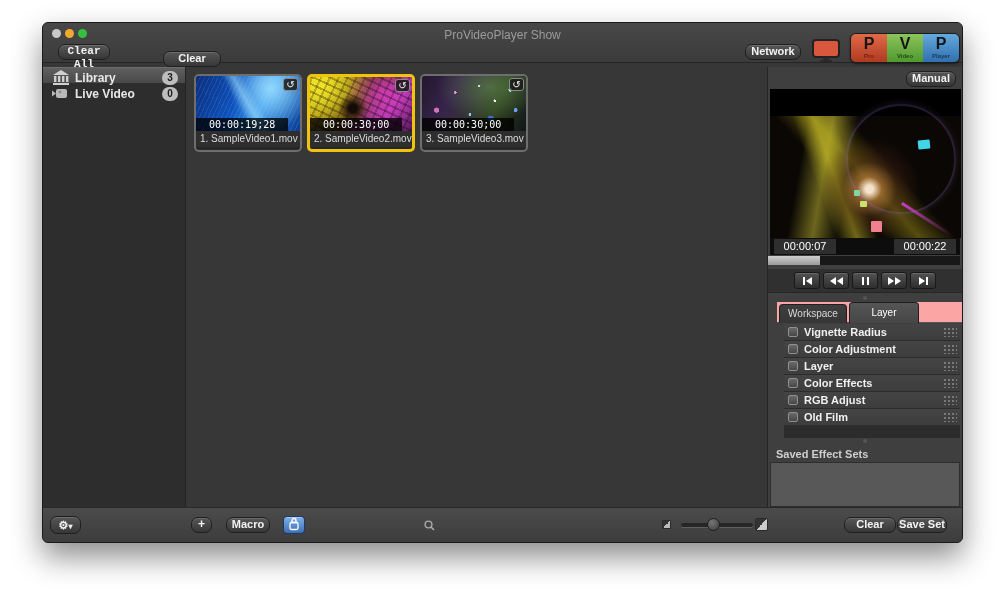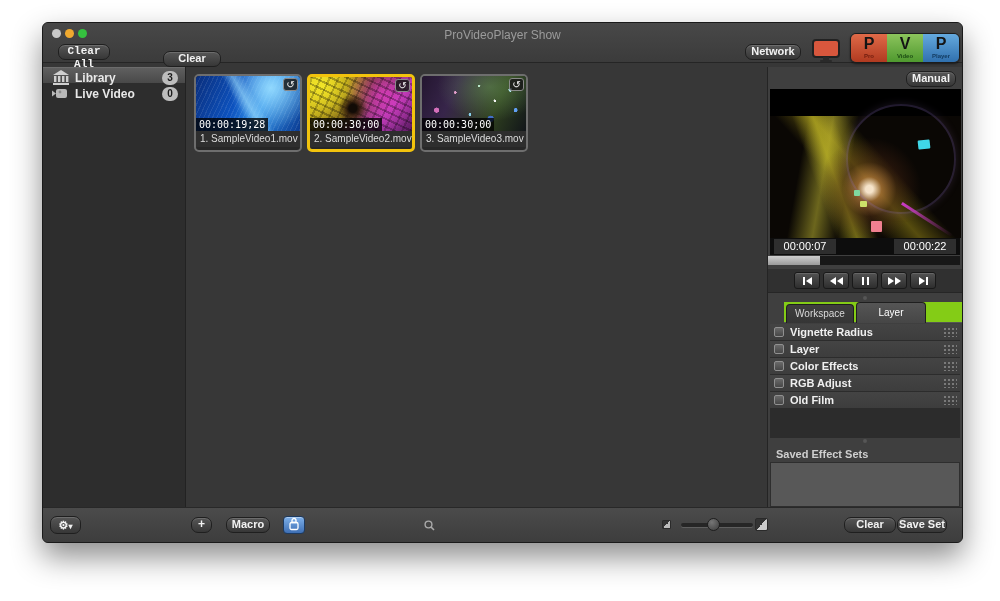--- a/index.html
+++ b/index.html
@@ -70,21 +70,21 @@
     radial-gradient(circle 2px at 70% 45%,rgba(255,255,255,.95) 0 60%,transparent 70%),
     radial-gradient(circle 3px at 90% 62%,rgba(100,165,255,.95) 0 60%,transparent 70%),
     radial-gradient(circle 2px at 32% 30%,rgba(255,175,225,.85) 0 60%,transparent 70%),
     radial-gradient(circle 4px at 14% 62%,rgba(230,120,200,.9) 0 60%,transparent 70%),
     radial-gradient(circle 2px at 55% 18%,rgba(205,255,225,.85) 0 60%,transparent 70%),
     radial-gradient(circle 2px at 46% 70%,rgba(145,225,255,.9) 0 60%,transparent 70%),
     radial-gradient(circle 5px at 66% 78%,rgba(70,125,255,.75) 0 60%,transparent 70%),
     radial-gradient(ellipse at 65% 20%,rgba(110,160,90,.5),transparent 55%),
     linear-gradient(115deg,#241630 0%,#37254a 30%,#2f401f 68%,#12161a 100%);}
   .tc-badge{position:absolute;left:0;bottom:0;background:rgba(0,0,0,.78);color:#fff;
-    font-family:"DejaVu Sans Mono",monospace;font-size:10px;line-height:13px;padding:0 3px;}
+    font-family:"DejaVu Sans Mono",monospace;font-size:10px;line-height:13px;padding:0 13px;}
   .loop{position:absolute;top:2px;right:2px;width:15px;height:13px;background:rgba(25,25,25,.85);
     border:1px solid #8a8a8a;border-radius:3px;color:#f0f0f0;font-size:10px;line-height:11px;text-align:center;
     font-family:"DejaVu Sans",sans-serif;}
   .clip-name{height:16px;line-height:16px;font-size:10px;color:#dcdcdc;padding-left:4px;
     white-space:nowrap;overflow:hidden;background:#2e2e2e;}
 
   
   .rpanel{position:absolute;right:0;top:44px;width:195px;bottom:35px;background:#3f3f3f;
     border-left:1px solid #242424;}
   .b-manual{position:absolute;right:6px;top:4px;width:50px;height:16px;}
@@ -113,26 +113,26 @@
   .transport{position:absolute;left:0;right:0;top:202px;height:24px;background:#303030;
     display:flex;justify-content:center;align-items:center;gap:3px;border-bottom:1px solid #262626;}
   .tbtn{width:26px;height:17px;background:linear-gradient(#525252,#2e2e2e);border:1px solid #191919;
     border-radius:3px;display:flex;align-items:center;justify-content:center;gap:1px;
     box-shadow:inset 0 1px 0 rgba(255,255,255,.12);}
   .tri-l{width:0;height:0;border-top:4px solid transparent;border-bottom:4px solid transparent;border-right:6px solid #fff;}
   .tri-r{width:0;height:0;border-top:4px solid transparent;border-bottom:4px solid transparent;border-left:6px solid #fff;}
   .vbar{width:2px;height:8px;background:#fff;}
   .grip{position:absolute;left:50%;width:4px;height:4px;margin-left:-2px;border-radius:50%;background:#565656;}
   .g1{top:229px;} .g2{top:372px;}
-  .tabs{position:absolute;left:16px;right:0;top:235px;height:21px;background:#84cc16;border-bottom:1px solid #555;}
+  .tabs{position:absolute;left:9px;right:0;top:235px;height:21px;background:#fca5a5;border-bottom:1px solid #555;}
   .tab{position:absolute;top:2px;height:19px;line-height:18px;text-align:center;font-size:10px;color:#d8d8d8;
     border:1px solid #1f1f1f;border-bottom:none;border-radius:4px 4px 0 0;background:linear-gradient(#3f3f3f,#353535);}
   .tab.active{background:linear-gradient(#555,#464646);top:0;height:21px;line-height:20px;color:#fff;}
   .tab-ws{left:2px;width:68px;} .tab-ly{left:72px;width:70px;}
-  .fx-list{position:absolute;left:2px;right:2px;top:257px;height:114px;overflow:hidden;background:#2c2c2c;}
+  .fx-list{position:absolute;left:16px;right:2px;top:257px;height:114px;overflow:hidden;background:#2c2c2c;}
   .fx-row{position:relative;height:16px;margin-bottom:1px;background:linear-gradient(#444,#3d3d3d);
     color:#f0f0f0;font-size:11px;line-height:16px;}
   .fx-cb{position:absolute;left:4px;top:3px;width:10px;height:10px;border:1px solid #909090;
     border-radius:2px;background:linear-gradient(#6a6a6a,#474747);}
   .fx-lab{position:absolute;left:20px;font-weight:bold;}
   .fx-handle{position:absolute;right:3px;top:3px;width:14px;height:10px;
     background-image:radial-gradient(circle 1px,#7a7a7a 0 1px,transparent 1.4px);background-size:4px 4px;}
   .saved-lab{position:absolute;left:8px;top:381px;color:#cfcfcf;font-size:11px;font-weight:bold;}
   .saved-box{position:absolute;left:2px;right:2px;top:395px;bottom:0;background:#585858;border:1px solid #2e2e2e;}
 
@@ -301,20 +301,25 @@
     </div>
 
     <div class="fx-list">
       <div class="fx-row">
         <span class="fx-cb"></span>
         <span class="fx-lab">Vignette Radius</span>
         <span class="fx-handle"></span>
       </div>
       <div class="fx-row">
         <span class="fx-cb"></span>
+        <span class="fx-lab">Color Adjustment</span>
+        <span class="fx-handle"></span>
+      </div>
+      <div class="fx-row">
+        <span class="fx-cb"></span>
         <span class="fx-lab">Layer</span>
         <span class="fx-handle"></span>
       </div>
       <div class="fx-row">
         <span class="fx-cb"></span>
         <span class="fx-lab">Color Effects</span>
         <span class="fx-handle"></span>
       </div>
       <div class="fx-row">
         <span class="fx-cb"></span>

